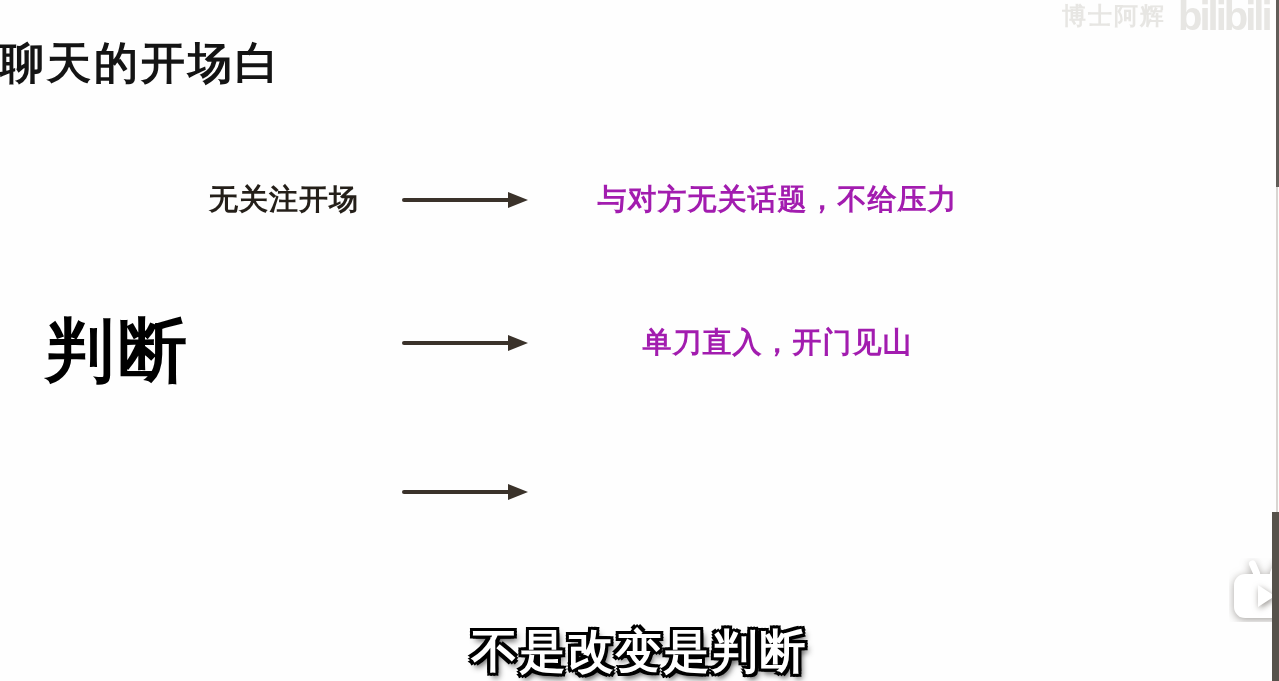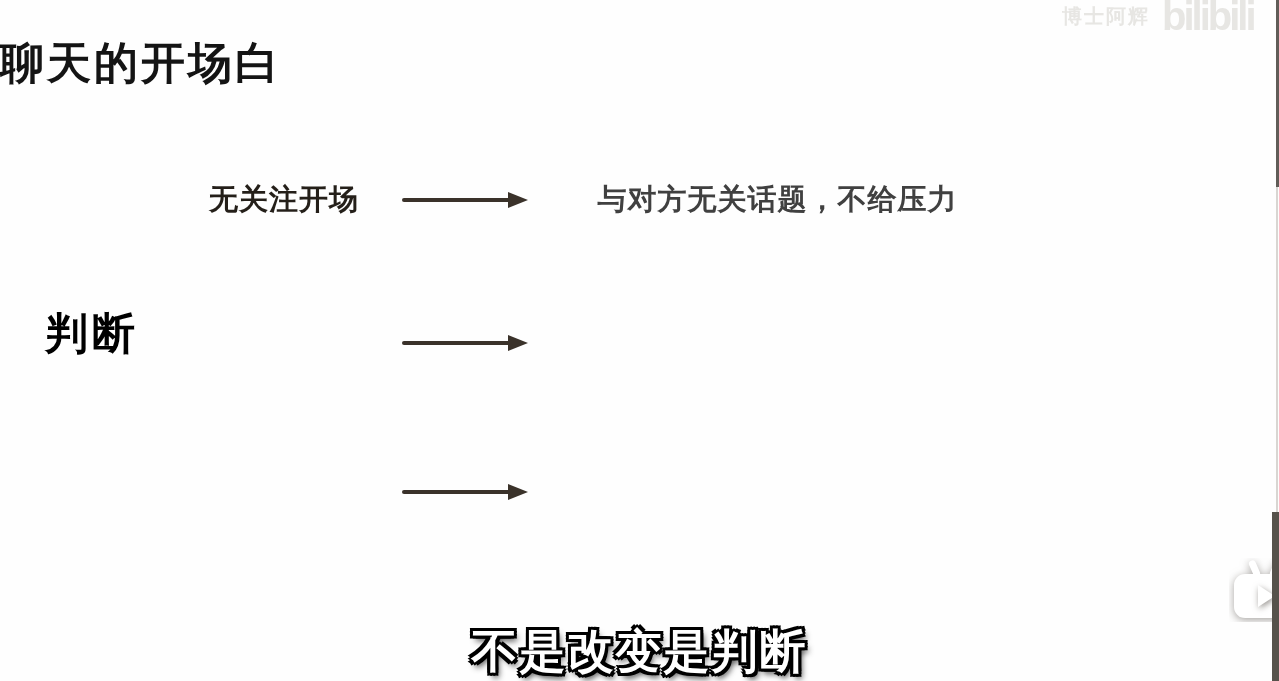--- a/index.html
+++ b/index.html
@@ -10,37 +10,37 @@
     font-family:"Liberation Serif", serif;
   }
   
   .watermark {
     position:absolute; top:-10px; left:1062px; width:220px; height:50px;
     color:#e7e6e3; white-space:nowrap; overflow:hidden;
     user-select:none; line-height:50px;
   }
   .wm-text {
     font-family:"Liberation Sans", sans-serif;
-    font-size:20px; font-weight:bold; letter-spacing:2px;
+    font-size:24px; font-weight:bold; letter-spacing:2px;
     vertical-align:middle;
   }
   .wm-logo {
     font-family:"Liberation Sans", sans-serif;
     font-size:40px; font-weight:900; letter-spacing:-3px;
     vertical-align:middle; margin-left:8px;
   }
   .title {
     position:absolute; top:34px; left:0; width:1272px;
     text-align:left; font-size:44px; font-weight:bold;
     color:#141414; letter-spacing:3px;
     font-family:"Liberation Serif", serif;
   }
   .big-label {
     position:absolute; left:45px; top:305px;
-    font-size:43px; font-weight:900; color:#000;
+    font-size:69px; font-weight:900; color:#000;
     font-family:"Liberation Sans", sans-serif; letter-spacing:4px;
   }
   .row { position:absolute; left:0; width:1279px; height:44px; }
   .row-1 { top:178px; }
   .row-2 { top:321px; }
   .row-3 { top:470px; }
   .row-label {
     position:absolute; left:182px; width:204px; top:50%;
     transform:translateY(-50%); text-align:center;
     font-size:29px; font-weight:bold; color:#241f19; letter-spacing:1px;
@@ -56,21 +56,21 @@
   .arrow-head {
     position:absolute; right:0; top:50%; transform:translateY(-50%);
     width:0; height:0;
     border-left:20px solid #3a322a;
     border-top:8px solid transparent;
     border-bottom:8px solid transparent;
   }
   .row-desc {
     position:absolute; left:540px; width:475px; top:50%;
     transform:translateY(-50%); text-align:center;
-    font-size:29px; font-weight:bold; color:#404040; letter-spacing:1px;
+    font-size:29px; font-weight:bold; color:#a21caf; letter-spacing:1px;
   }
   .subtitle {
     position:absolute; top:621px; left:0; width:1279px;
     text-align:center; font-size:46px; font-weight:900;
     color:#ffffff; letter-spacing:2px;
     font-family:"Liberation Sans", sans-serif;
     text-shadow:
       -3px -3px 0 #000, 3px -3px 0 #000,
       -3px  3px 0 #000, 3px  3px 0 #000,
       -3px  0   0 #000, 3px  0   0 #000,
@@ -107,20 +107,21 @@
       <span class="arrow-head"></span>
     </div>
     <div class="row-desc">与对方无关话题，不给压力</div>
   </div>
 
   <div class="row row-2">
     <div class="arrow">
       <span class="arrow-shaft"></span>
       <span class="arrow-head"></span>
     </div>
+    <div class="row-desc">单刀直入，开门见山</div>
   </div>
 
   <div class="row row-3">
     <div class="arrow">
       <span class="arrow-shaft"></span>
       <span class="arrow-head"></span>
     </div>
   </div>
 
   <div class="subtitle">不是改变是判断</div>

